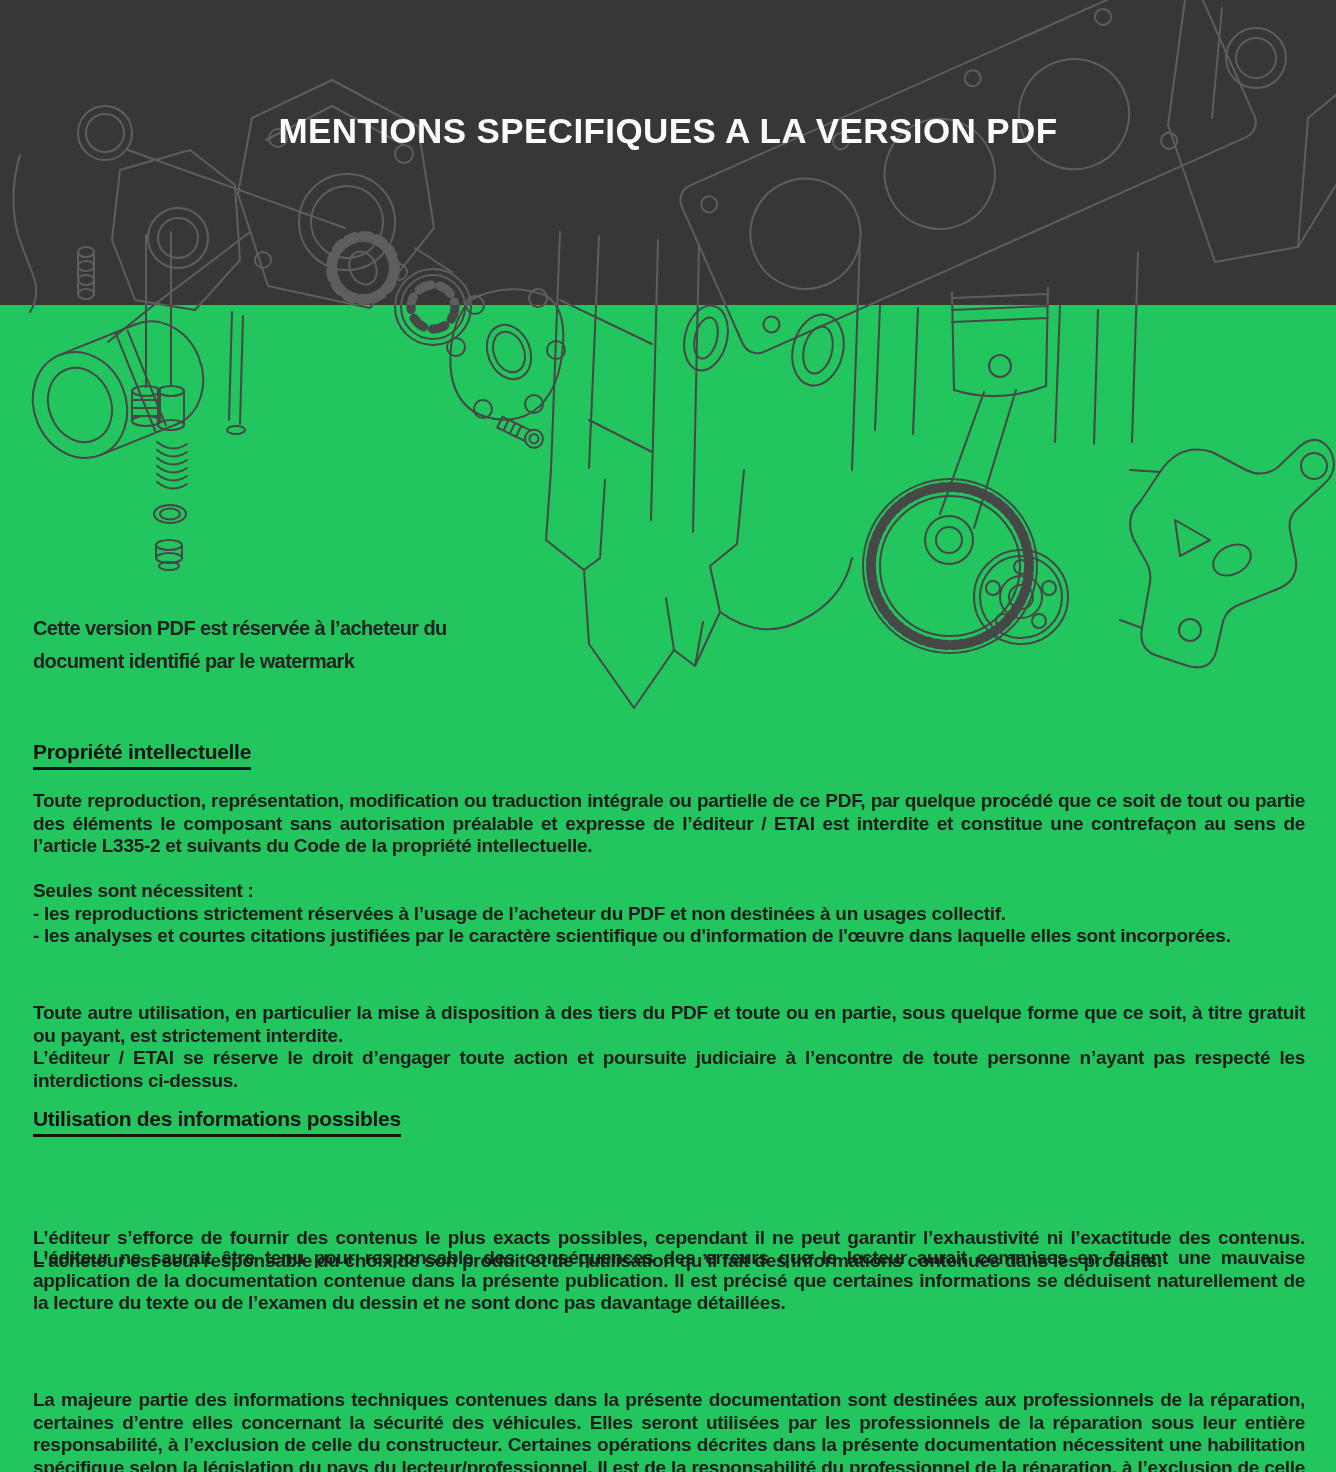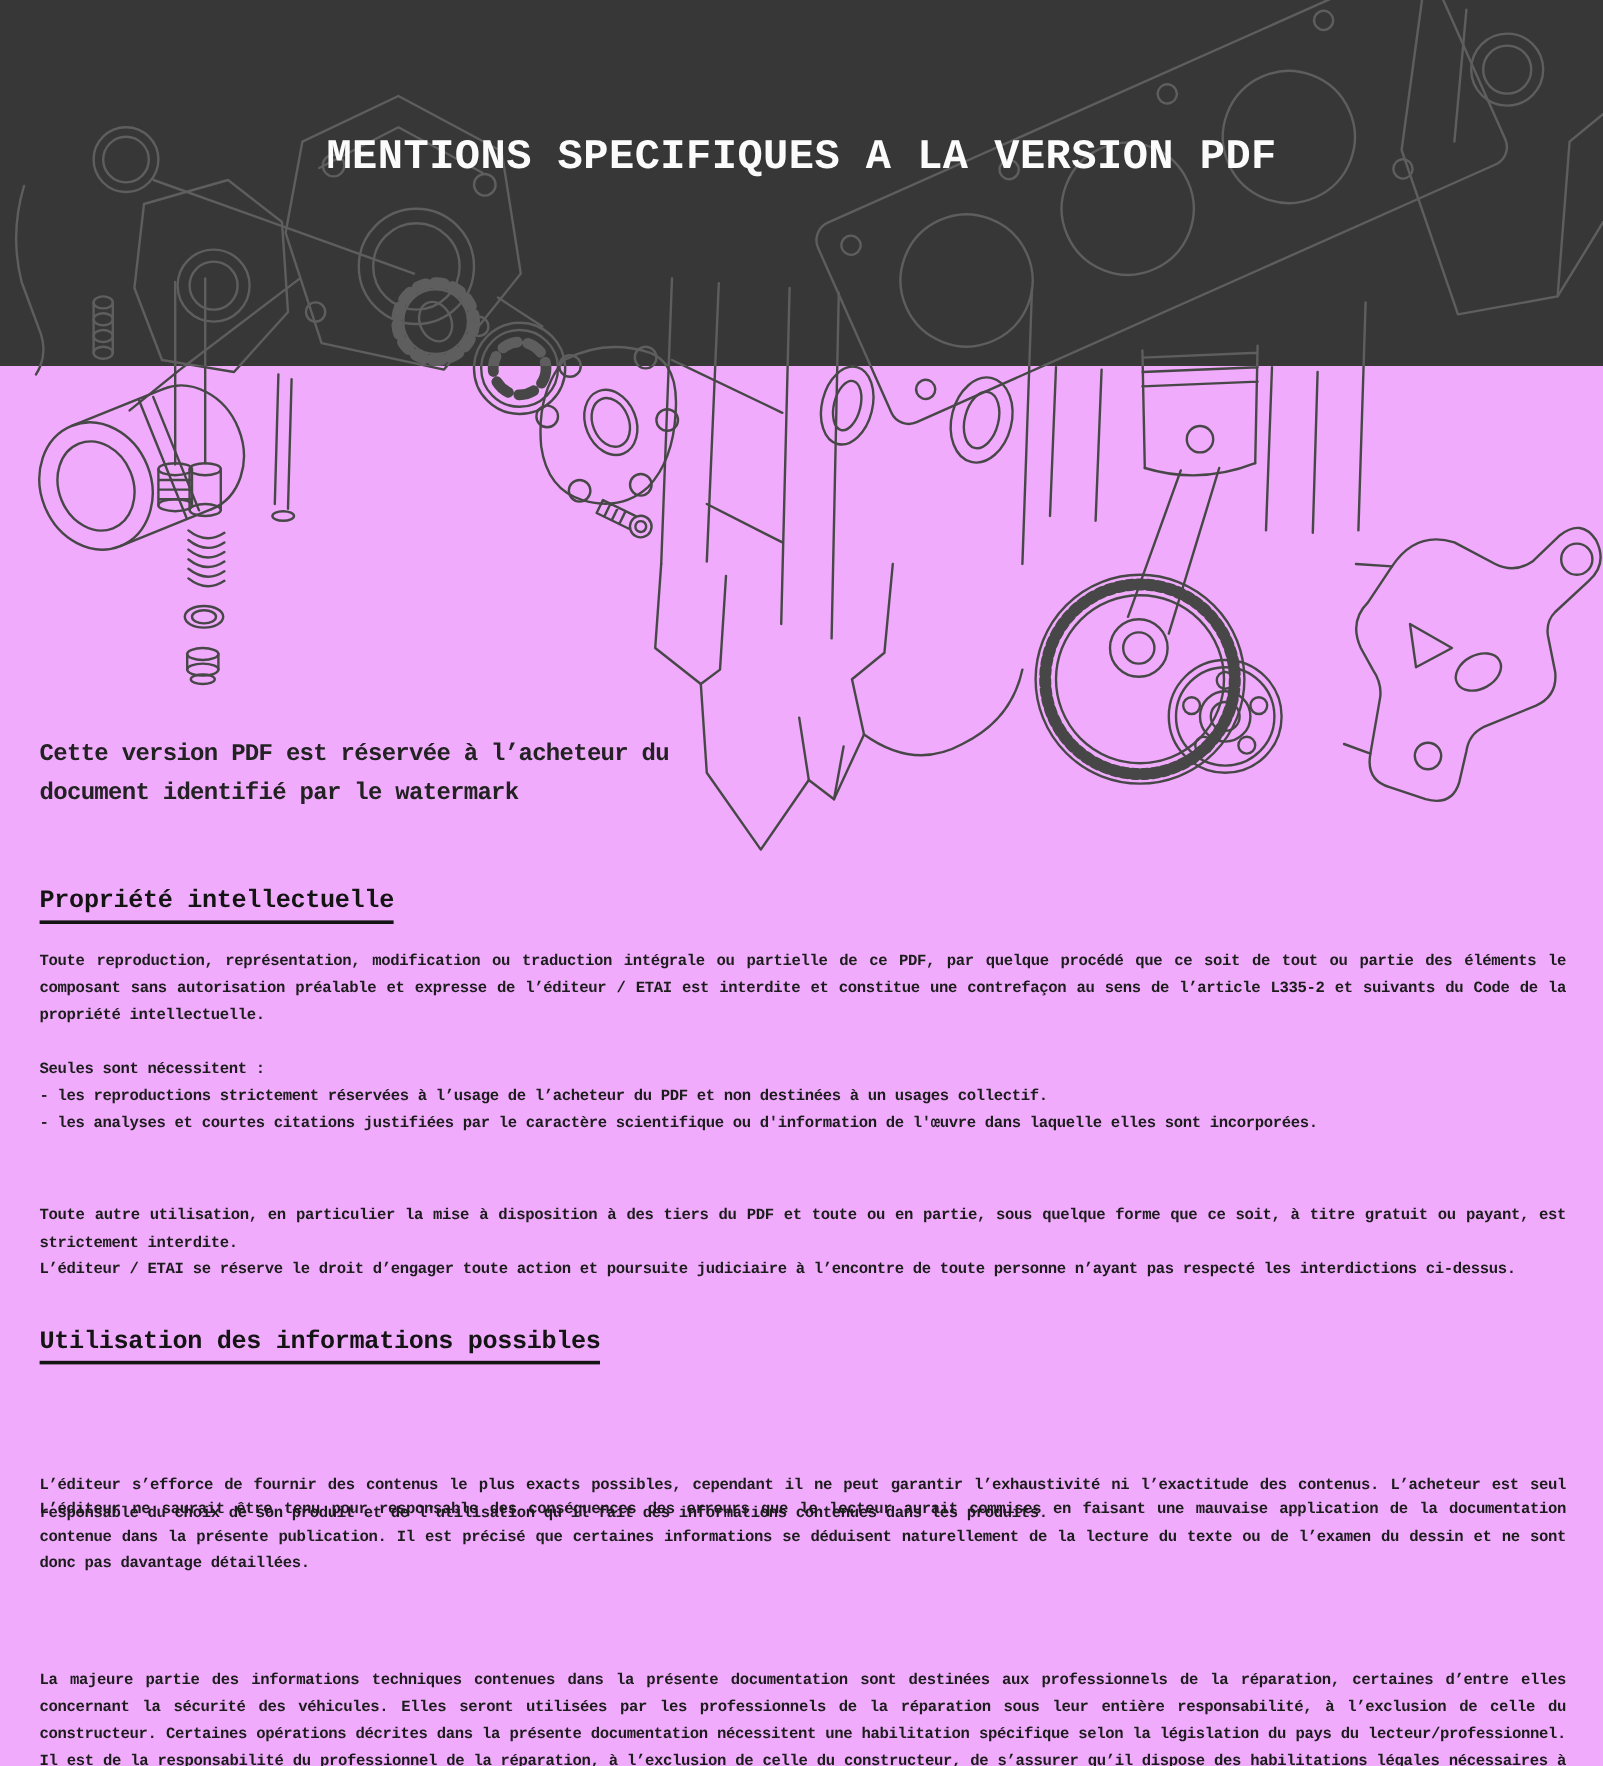--- a/index.html
+++ b/index.html
@@ -1,19 +1,19 @@
 <!DOCTYPE html>
 <html><head>
 <meta charset="utf-8">
 <style>
   html,body{margin:0;padding:0;background:#e8e8e8;}
   .page{
     position:relative;width:1336px;height:1472px;margin:0 auto;
-    background:#f0abfc;overflow:hidden;
-    font-family:Liberation Mono, monospace;font-weight:bold;
+    background:#22c55e;overflow:hidden;
+    font-family:Liberation Sans, sans-serif;font-weight:bold;
   }
   
   .art{position:absolute;top:0;left:0;width:1336px;height:750px;pointer-events:none;}
   .art svg{display:block;}
   .art-below{color:#474747;clip-path:inset(305px 0 0 0);}
   .band{
     position:absolute;top:0;left:0;width:1336px;height:305px;
     background:#373737;overflow:hidden;
   }
   .art-band{position:absolute;top:0;left:0;color:#5e5e5e;}
@@ -30,21 +30,21 @@
     letter-spacing:-0.6px;white-space:pre-line;color:#222222;
   }
   .hwrap{position:absolute;left:33px;margin:0;}
   .hwrap1{top:739px;}
   .hwrap2{top:1106px;}
   .h-section{
     display:inline-block;font-size:21px;letter-spacing:-0.3px;color:#141414;
     border-bottom:3px solid #141414;padding-bottom:2px;line-height:26px;
   }
   .para{
-    font-size:13px;line-height:22.5px;letter-spacing:-0.3px;
+    font-size:19px;line-height:22.5px;letter-spacing:-0.3px;
     text-align:justify;white-space:pre-line;color:#1c1c1c;
   }
   .p1{top:790px;}
   .p2{top:880px;}
   .p3{top:1002px;}
   .p4{top:1227px;}
   .p5{top:1247px;}
   .p6{top:1389px;}
 </style>
 </head>

